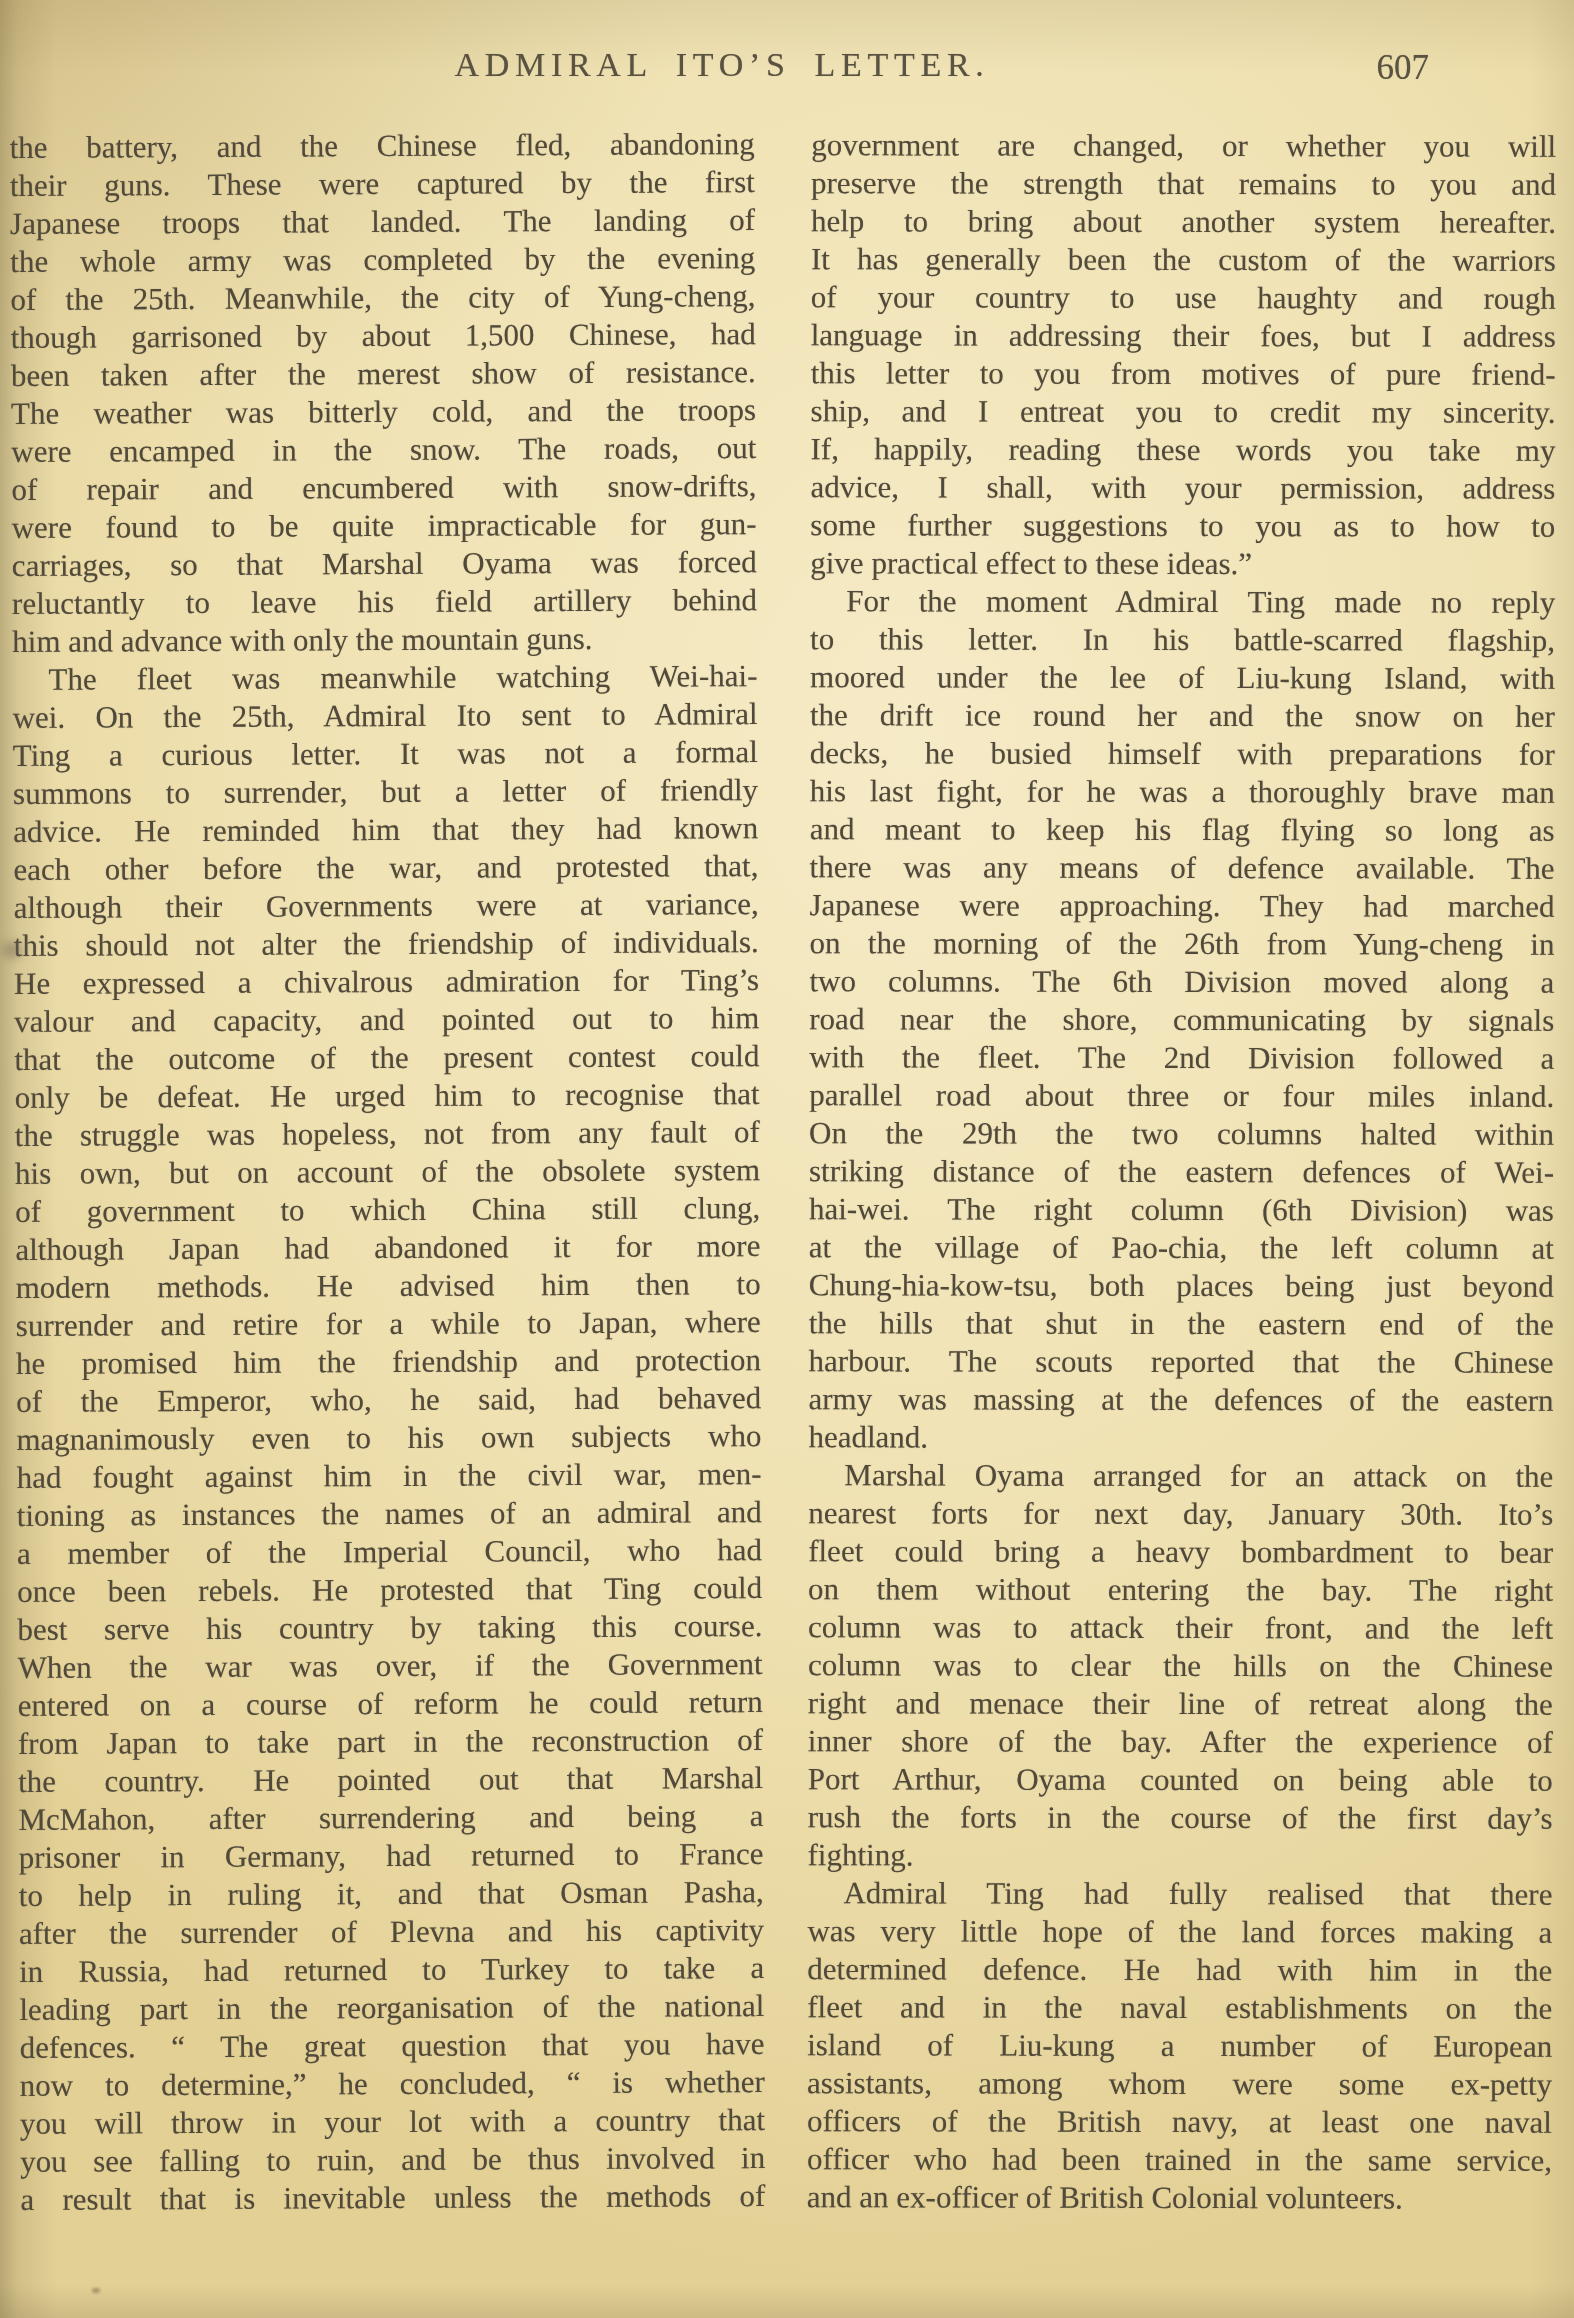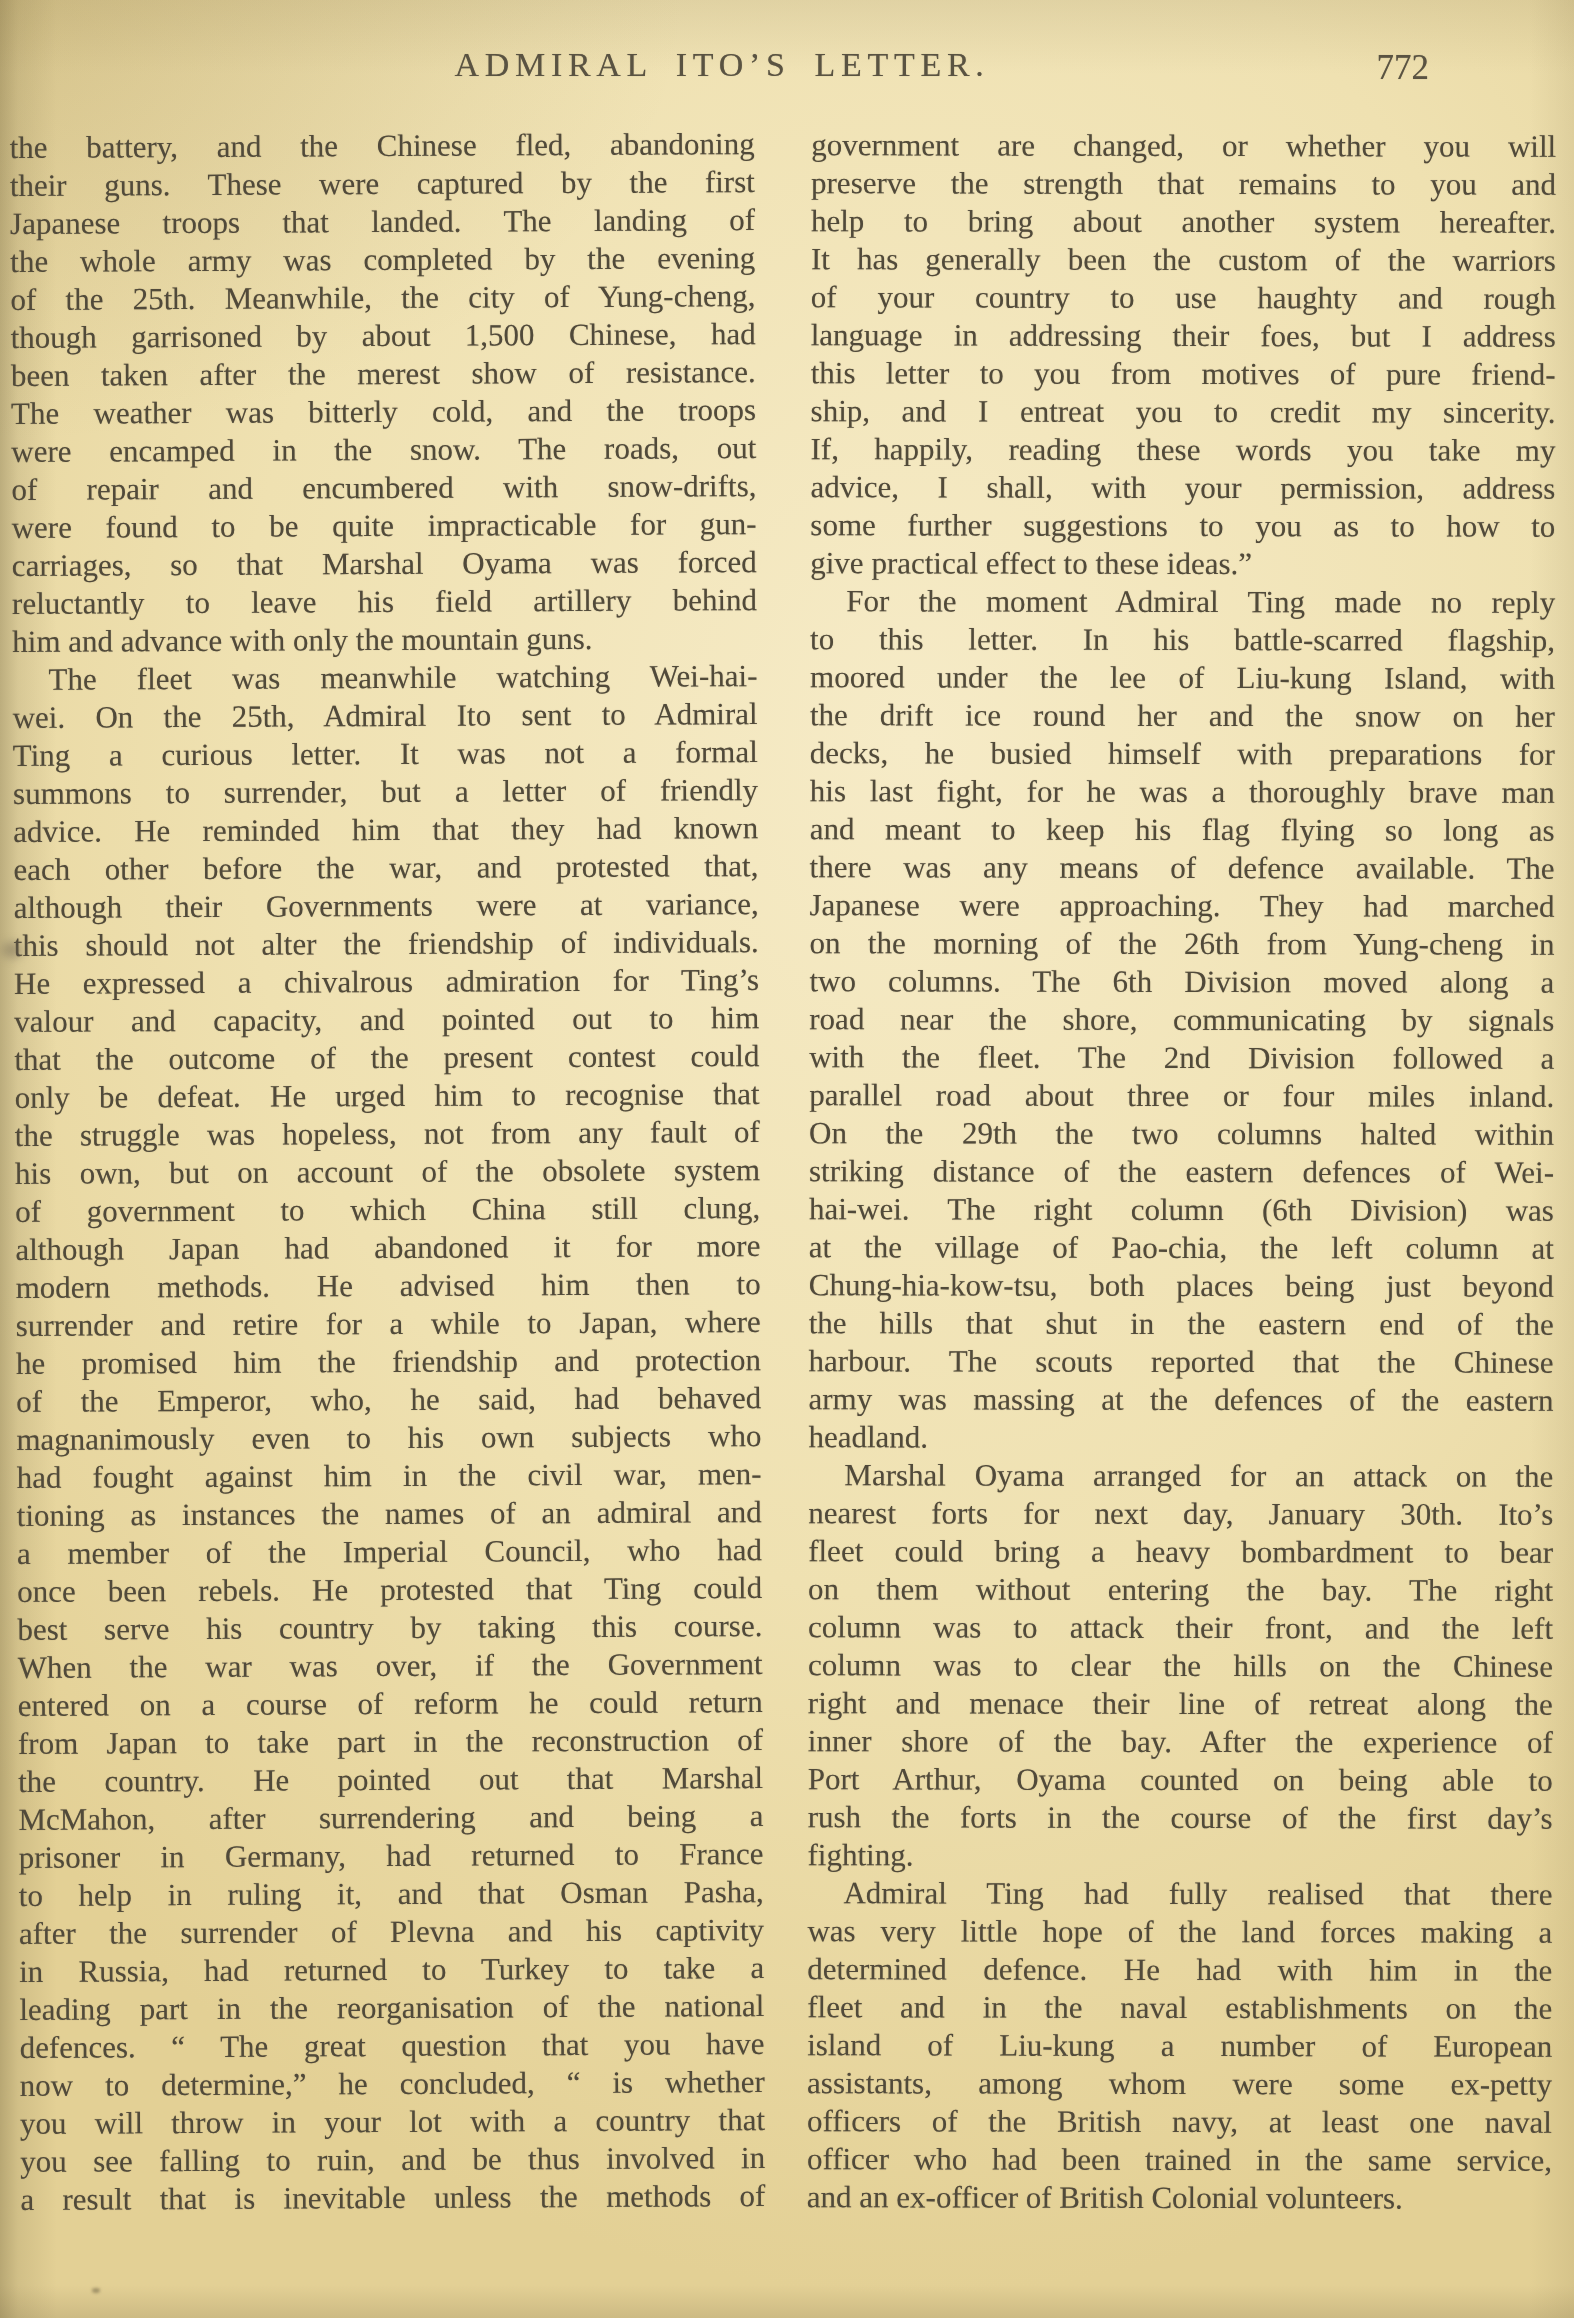--- a/index.html
+++ b/index.html
@@ -99,21 +99,21 @@
     border-radius: 50%;
     filter: blur(1.6px);
   }
 </style>
 </head>
 <body>
 
 <div class="page">
   <div class="header">
     <div class="running-title">ADMIRAL ITO’S LETTER.</div>
-    <div class="page-number">772</div>
+    <div class="page-number">607</div>
   </div>
 
   <div class="column column-left">
       <div class="line">the battery, and the Chinese fled, abandoning</div>
       <div class="line">their guns.  These were captured by the first</div>
       <div class="line">Japanese troops that landed.  The landing of</div>
       <div class="line">the whole army was completed by the evening</div>
       <div class="line">of the 25th.  Meanwhile, the city of Yung-cheng,</div>
       <div class="line">though garrisoned by about 1,500 Chinese, had</div>
       <div class="line">been taken after the merest show of resistance.</div>

